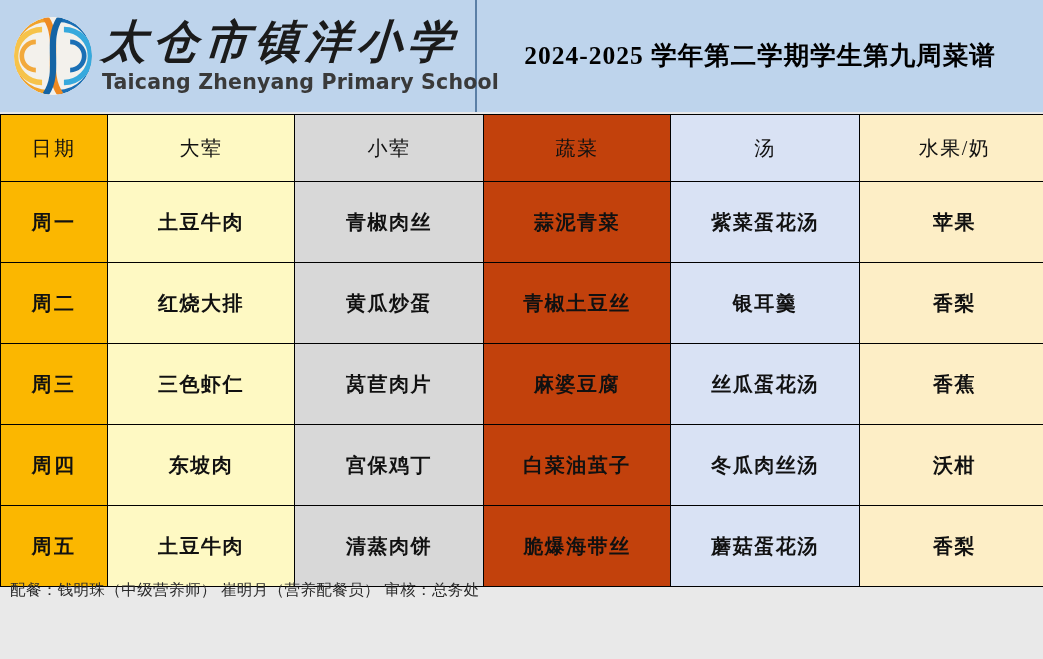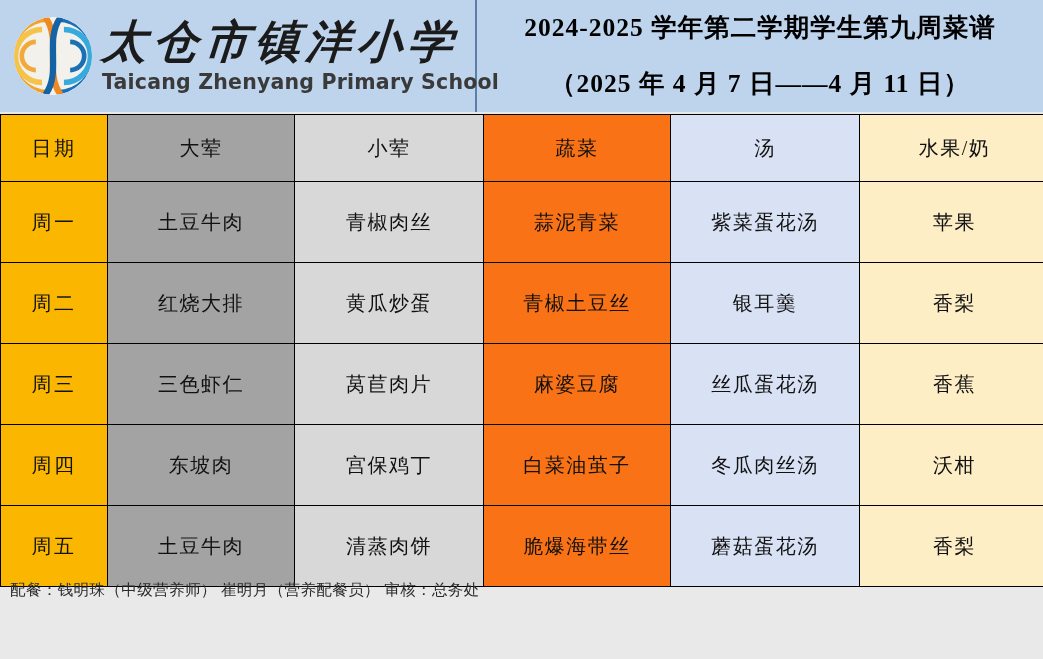--- a/index.html
+++ b/index.html
@@ -108,26 +108,26 @@
     text-align: center;
     vertical-align: middle;
     font-family: "Liberation Serif", "DejaVu Serif", serif;
     font-size: 20px;
     color: #111;
     padding: 0;
     letter-spacing: 1.5px;
     white-space: nowrap;
   }
   .menu-table tr.head-row td { height: 66px; }
-  .menu-table tr.body-row td { height: 80px; }
+  .menu-table tr.body-row td { height: 80px; font-weight: bold; }
 
   .col-date  { width: 106px; background: #fbb700; }
-  .col-meat  { width: 186px; background: #a3a3a3; }
+  .col-meat  { width: 186px; background: #fef9c3; }
   .col-semi  { width: 188px; background: #d8d8d8; }
-  .col-veg   { width: 186px; background: #f97316; }
+  .col-veg   { width: 186px; background: #c2410c; }
   .col-soup  { width: 188px; background: #d9e2f4; }
   .col-fruit { width: 189px; background: #fdeec6; }
 
   .menu-table td.col-date { letter-spacing: 2.5px; }
 
   
   .footer-note {
     position: absolute;
     left: 10px;
     top: 580px;
@@ -169,21 +169,20 @@
         </svg>
       </div>
       <div class="brand-text">
         <div class="brand-cn">太仓市镇洋小学</div>
         <div class="brand-en">Taicang Zhenyang Primary School</div>
       </div>
     </div>
 
     <div class="title-block">
       <div class="title-line">2024-2025 学年第二学期学生第九周菜谱</div>
-      <div class="title-line">（2025 年 4 月 7 日——4 月 11 日）</div>
     </div>
 
   </div>
 
   <table class="menu-table">
     <tbody>
       <tr class="head-row">
         <td class="col-date">日期</td>
         <td class="col-meat">大荤</td>
         <td class="col-semi">小荤</td>

